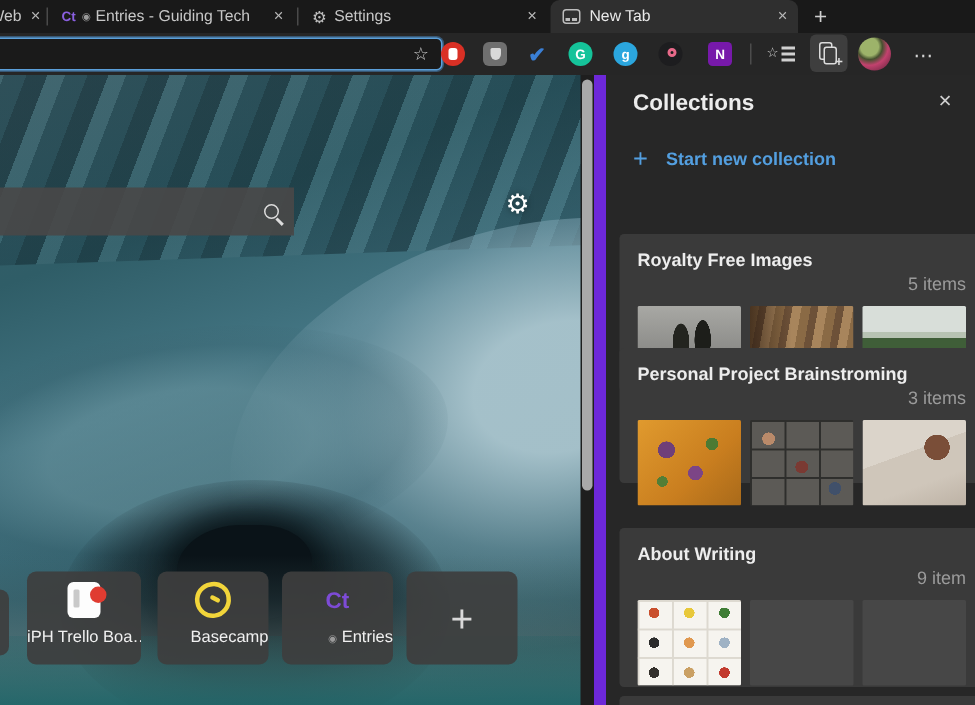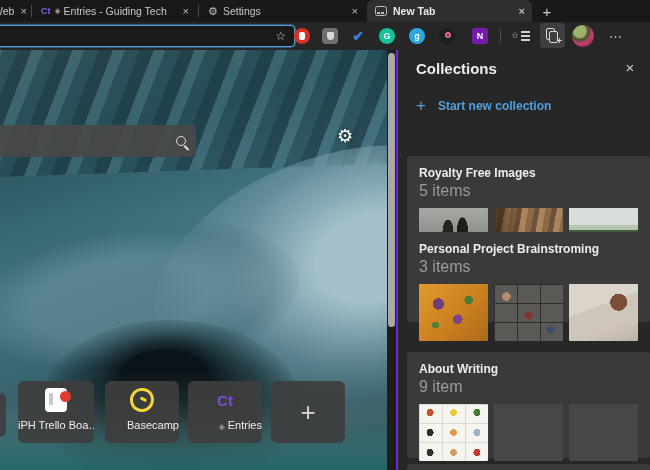--- a/index.html
+++ b/index.html
@@ -4,21 +4,21 @@
 <style>
   html,body{margin:0;padding:0;background:#111;}
   *{box-sizing:border-box;font-family:"Liberation Sans",sans-serif;}
   .screen{position:relative;width:650px;height:470px;overflow:hidden;background:#191919;}
 
   
   .tabbar{position:absolute;left:0;top:0;width:650px;height:22px;background:#191919;}
   .tab{position:absolute;top:0;height:22px;display:flex;align-items:center;color:#c7c7c7;font-size:10.5px;overflow:hidden;}
   .tab .close{margin-left:auto;color:#b9b9b9;font-size:11px;padding:0 7px;cursor:default;}
   .tab-sep{position:absolute;top:5px;width:1px;height:12px;background:#4a4a4a;}
-  .tab-active{background:#2f2f2f;border-radius:6px 6px 0 0;color:#e9e9e9;font-weight:bold;}
+  .tab-active{background:#2f2f2f;border-radius:6px 6px 0 0;color:#e9e9e9;}
   .favicon-ct{font-size:9px;font-weight:bold;color:#8a5fe0;margin:0 4px 0 8px;}
   .bullet-dot{font-size:7px;color:#9a9a9a;margin-right:3px;}
   .favicon-gear{font-size:11px;color:#bdbdbd;margin:0 5px 0 8px;}
   .ntp-favicon{width:12px;height:10px;border:1.5px solid #bdbdbd;border-radius:2.5px;margin:0 6px 0 8px;position:relative;}
   .ntp-favicon::after{content:"";position:absolute;left:1px;right:1px;bottom:1px;height:2px;
     background:linear-gradient(90deg,#bdbdbd 0 3px,transparent 3px 4.5px,#bdbdbd 4.5px 7.5px,transparent 0);}
   .newtab-plus{position:absolute;left:535px;top:2px;width:24px;height:18px;color:#cfcfcf;font-size:15px;display:flex;align-items:center;justify-content:center;}
 
   
   .toolbar{position:absolute;left:0;top:22px;width:650px;height:28px;background:#262626;}
@@ -83,28 +83,28 @@
   .bc-ic{width:24px;height:24px;border:3px solid #f2d53a;border-radius:50% 48% 52% 50%;transform:rotate(-8deg);position:relative;}
   .bc-ic::after{content:"";position:absolute;left:7px;top:7px;width:7px;height:3px;background:#f2d53a;border-radius:2px;transform:rotate(35deg);}
   .ct-big{font-size:15px;font-weight:bold;color:#7d4bd6;}
   .plus-big{font-size:26px;font-weight:300;color:#d9d9d9;}
 
   
   .scroll-track{position:absolute;left:387px;top:0;width:9px;height:420px;background:#1e1e1e;}
   .scroll-thumb{position:absolute;left:1px;top:3px;width:7px;height:274px;background:#a9a9a9;border-radius:4px;}
 
   
-  .panel{position:absolute;left:396px;top:50px;width:254px;height:420px;background:#272727;border-left:2px solid #6d28d9;overflow:hidden;}
+  .panel{position:absolute;left:396px;top:50px;width:254px;height:420px;background:#272727;border-left:8px solid #6d28d9;overflow:hidden;}
   .panel-title{position:absolute;left:18px;top:10px;font-size:15px;font-weight:600;color:#ececec;}
   .panel-close{position:absolute;right:10px;top:8px;width:20px;height:20px;color:#cfcfcf;font-size:15px;text-align:center;line-height:20px;}
   .startnew{position:absolute;left:18px;top:46px;display:flex;align-items:center;color:#539fe0;font-weight:600;font-size:12px;}
   .startnew .plus{font-size:17px;font-weight:400;margin-right:12px;}
   .card{position:absolute;left:9px;width:243px;background:#3a3a3a;border-radius:3px;padding:10px 12px 0 12px;}
   .card-title{font-size:12px;font-weight:700;color:#ededed;}
-  .card-count{font-size:16px;color:#9b9b9b;margin-top:2px;}
+  .card-count{font-size:12px;color:#9b9b9b;margin-top:2px;text-align:right;}
   .thumbrow{display:flex;gap:6px;margin-top:8px;}
   .thumb{width:69px;height:57px;border-radius:1px;background:#464646;overflow:hidden;}
 
   .t-couple{background:
     radial-gradient(ellipse 9px 20px at 42% 42%,#23241f 60%,transparent 62%),
     radial-gradient(ellipse 9px 22px at 63% 40%,#1d1e1a 60%,transparent 62%),
     linear-gradient(180deg,#a8a8a4 0%,#8a8a87 55%,#6e6e6c 100%);}
   .t-cave{background:
     linear-gradient(90deg,rgba(38,23,13,.65),transparent 40%),
     repeating-linear-gradient(100deg,#8a6a45 0 6px,#6d5138 6px 11px,#a8855c 11px 17px);}

